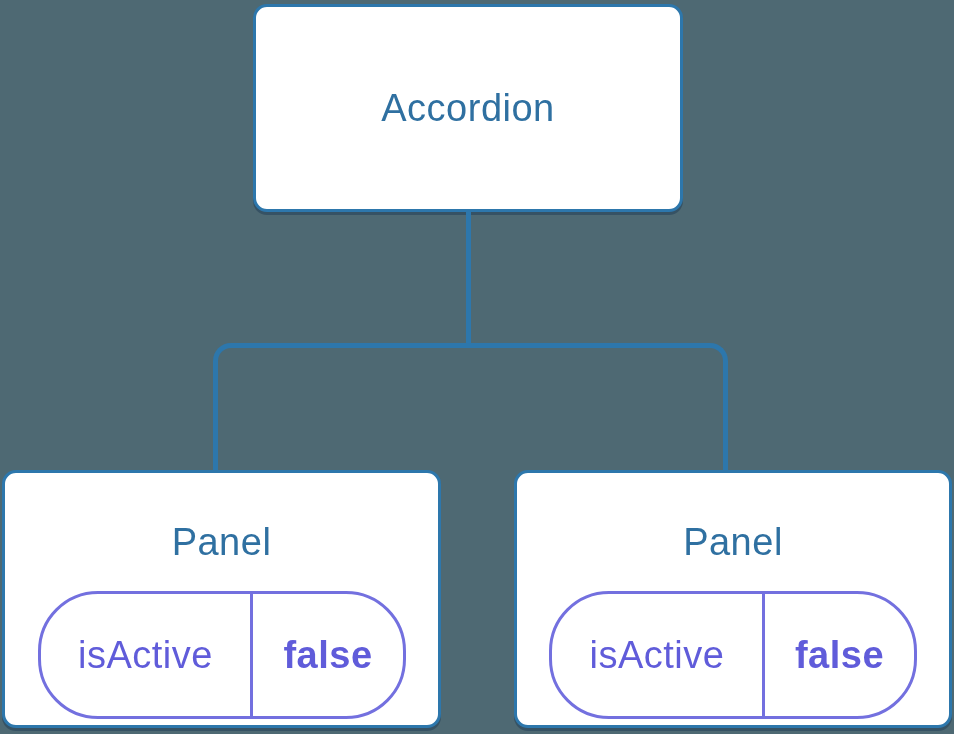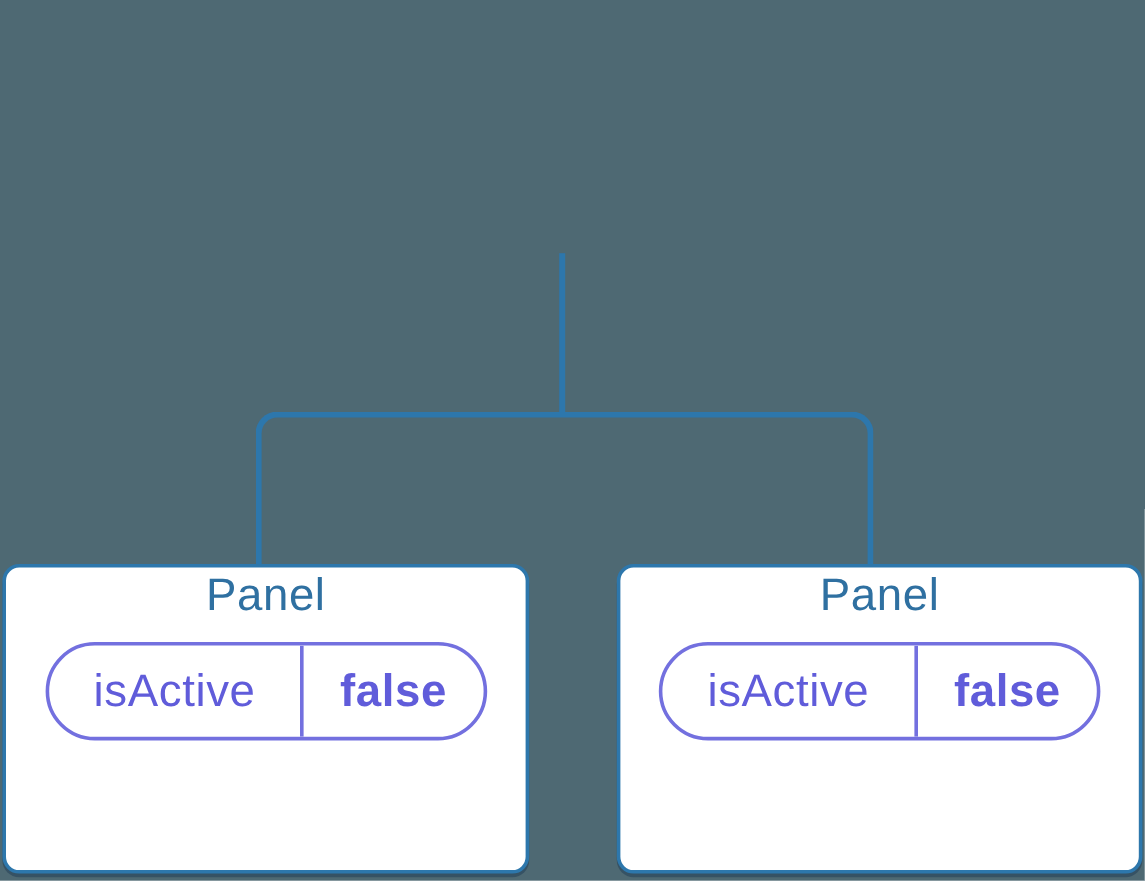--- a/index.html
+++ b/index.html
@@ -65,25 +65,26 @@
     top: 470px;
     width: 439px;
     height: 258px;
     display: flex;
     flex-direction: column;
     align-items: center;
   }
   .panel-left  { left: 2px; }
   .panel-right { left: 514px; width: 438px; }
   .panel-node .node-label {
+    margin-top: 46px;
   }
   .state-pill {
-    margin-top: 16px;
+    margin-top: 26px;
     width: 368px;
-    height: 82px;
+    height: 128px;
     border: 3px solid var(--pill-border, #7370DF);
     border-radius: 60px;
     box-sizing: border-box;
     display: flex;
     align-items: stretch;
     overflow: hidden;
   }
   .pill-cell {
     display: flex;
     align-items: center;
@@ -100,20 +101,23 @@
   .pill-value {
     flex: 1 1 auto;
     font-weight: bold;
   }
 </style>
 </head>
 <body>
 
 <div class="stage">
 
+  <div class="node root-node">
+    <div class="node-label">Accordion</div>
+  </div>
 
   <div class="stem"></div>
   <div class="bracket"></div>
 
   <div class="node panel-node panel-left">
     <div class="node-label">Panel</div>
     <div class="state-pill">
       <div class="pill-cell pill-key">isActive</div>
       <div class="pill-cell pill-value">false</div>
     </div>

